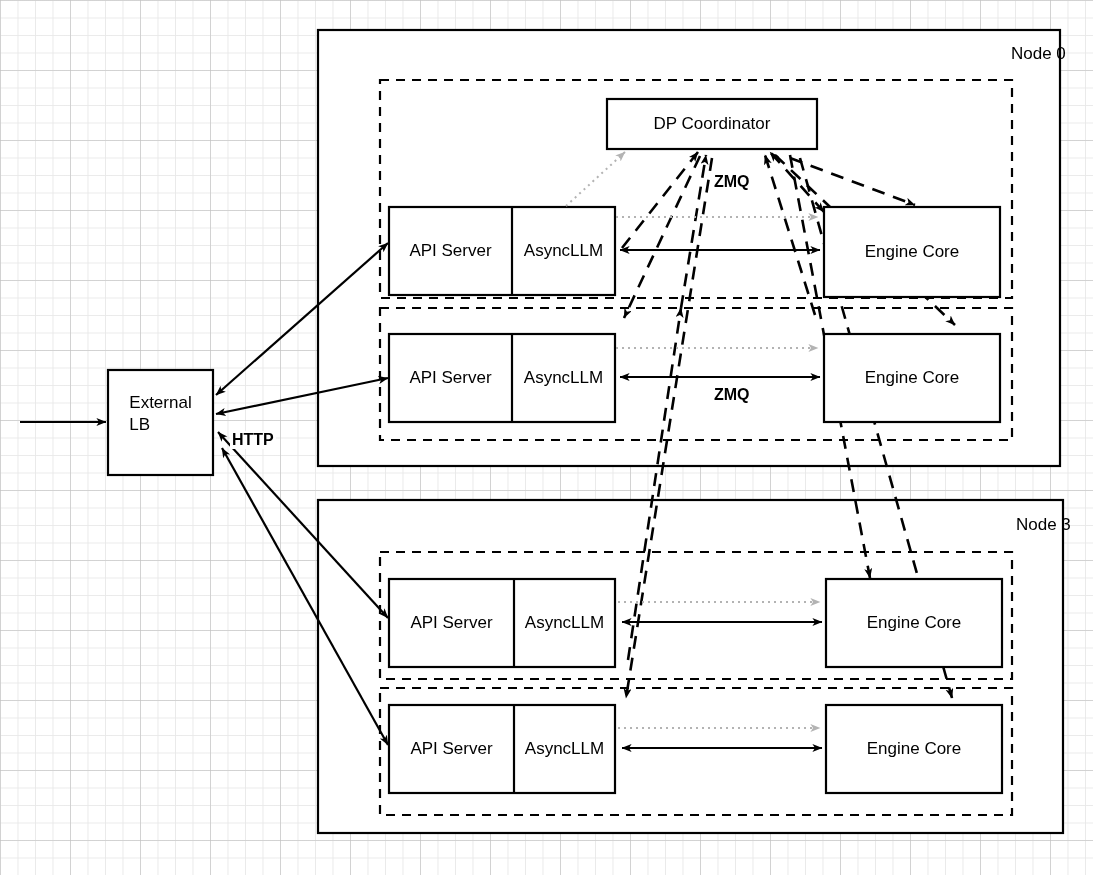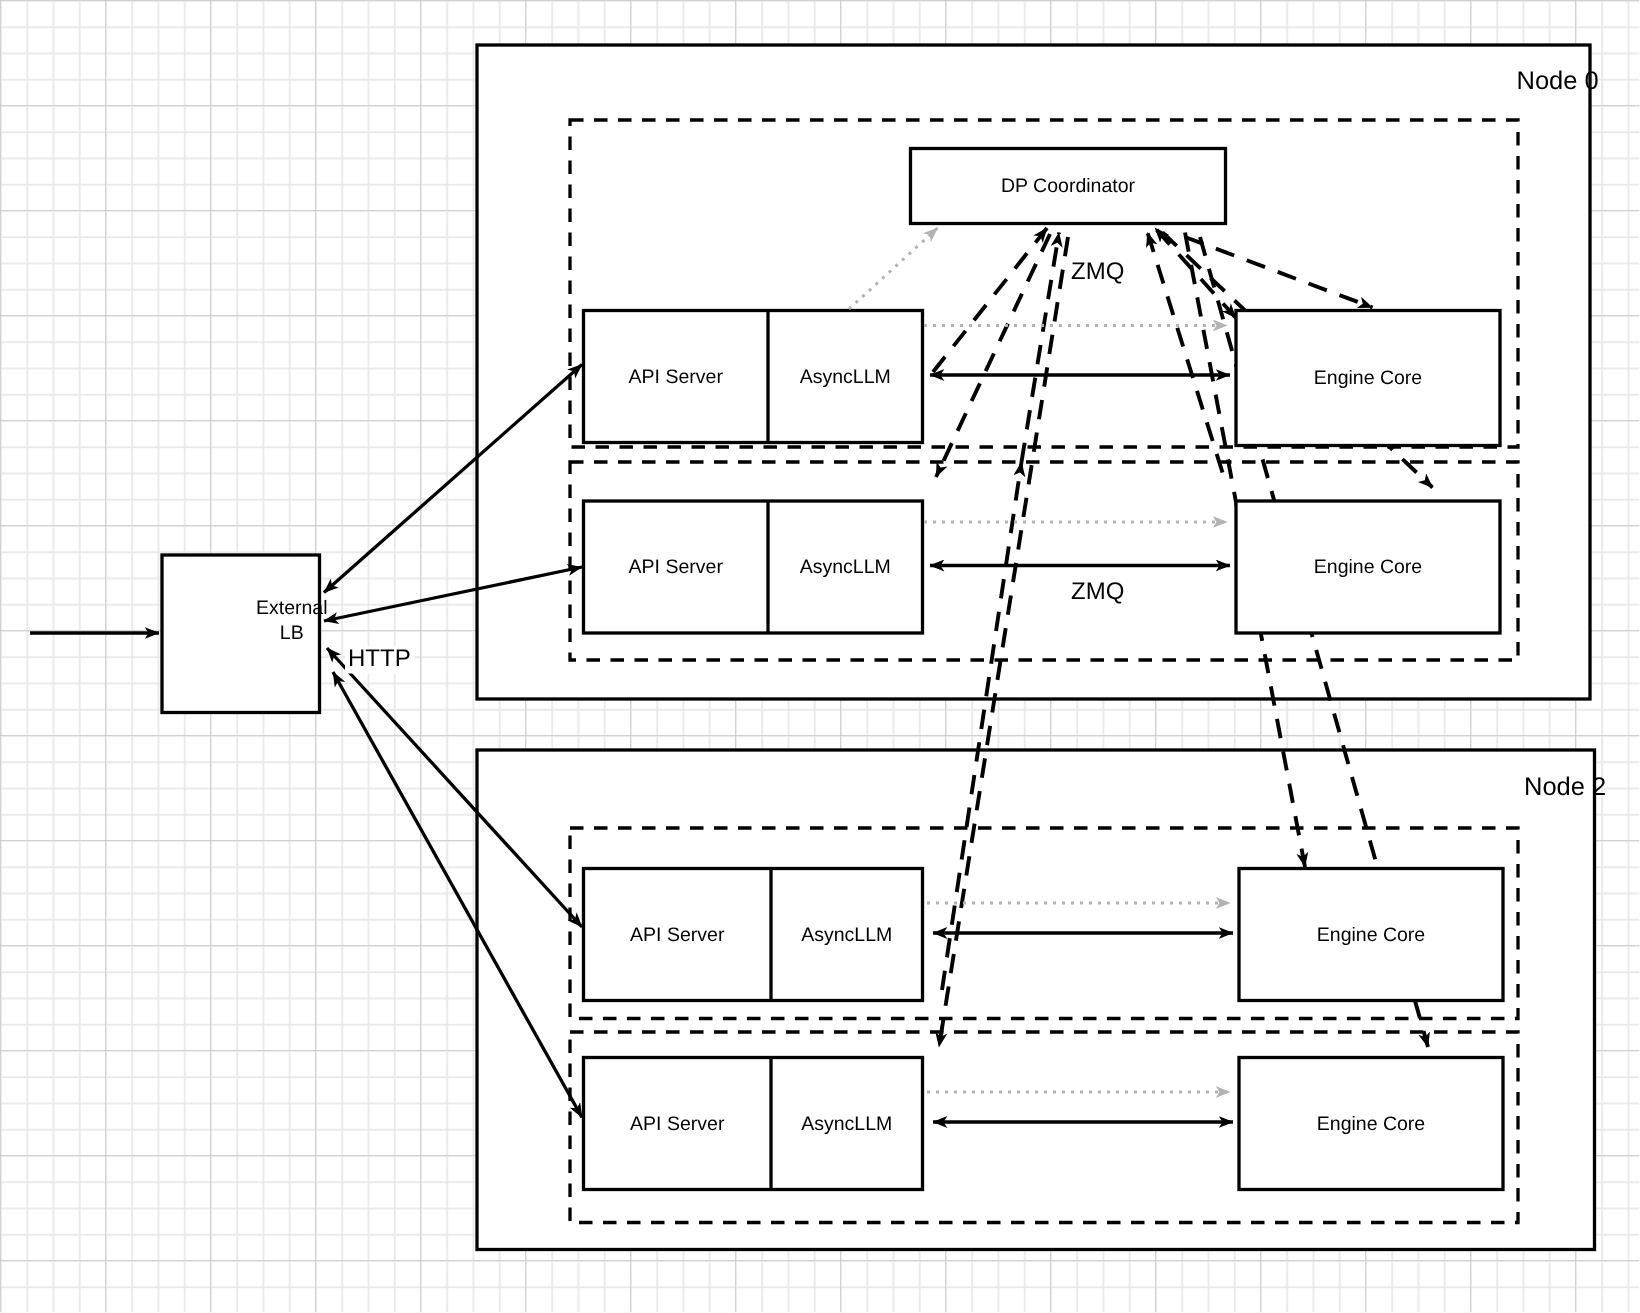--- a/index.html
+++ b/index.html
@@ -41,28 +41,29 @@
     white-space: nowrap;
     margin-left: 36px;
   }
   .edge-label {
     position: absolute;
     font-size: 16px;
     color: #000000;
     background: #ffffff;
     padding: 0 2px;
     white-space: nowrap;
+    font-weight: bold;
   }
   .boxtext {
     position: absolute;
     display: flex;
     align-items: center;
     justify-content: center;
-    text-align: center;
-    font-size: 13px;
+    text-align: left;
+    font-size: 17px;
     color: #000000;
     line-height: 1.25;
     white-space: pre-line;
     pointer-events: none;
   }
 </style>
 </head>
 <body>
 
 <div id="canvas">
@@ -145,23 +146,23 @@
     <rect x="389" y="705" width="226" height="88" fill="#ffffff" stroke="#000000" stroke-width="2.2"></rect>
     <line x1="514" y1="705" x2="514" y2="793" stroke="#000000" stroke-width="2.2"></line>
     <rect x="826" y="705" width="176" height="88" fill="#ffffff" stroke="#000000" stroke-width="2.2"></rect>
     <line x1="618" y1="728" x2="820" y2="728" stroke="#b3b3b3" stroke-width="2" stroke-dasharray="2 4" marker-end="url(#arrow-gray)"></line>
     <line x1="622" y1="748" x2="822" y2="748" stroke="#000000" stroke-width="2.2" marker-start="url(#arrow-black-start)" marker-end="url(#arrow-black)"></line>
 
     <line x1="566" y1="206" x2="625" y2="152" stroke="#b3b3b3" stroke-width="2" stroke-dasharray="2 4" marker-end="url(#arrow-gray)"></line>
   </svg>
 
   <div class="node-label" style="left:975px; top:44px;">Node 0</div>
-  <div class="node-label" style="left:980px; top:515px;">Node 2</div>
+  <div class="node-label" style="left:980px; top:515px;">Node 3</div>
 
-  <div class="boxtext" style="left:108px; top:370px; width:105px; height:87px;margin-left:34px;">External
+  <div class="boxtext" style="left:108px; top:370px; width:105px; height:87px;">External
 LB</div>
 
   <div class="boxtext" style="left:607px; top:99px; width:210px; height:50px;">DP Coordinator</div>
 
   <div class="boxtext" style="left:389px; top:207px; width:123px; height:88px;">API Server</div>
   <div class="boxtext" style="left:512px; top:207px; width:103px; height:88px;">AsyncLLM</div>
   <div class="boxtext" style="left:824px; top:207px; width:176px; height:90px;">Engine Core</div>
 
   <div class="boxtext" style="left:389px; top:334px; width:123px; height:88px;">API Server</div>
   <div class="boxtext" style="left:512px; top:334px; width:103px; height:88px;">AsyncLLM</div>

